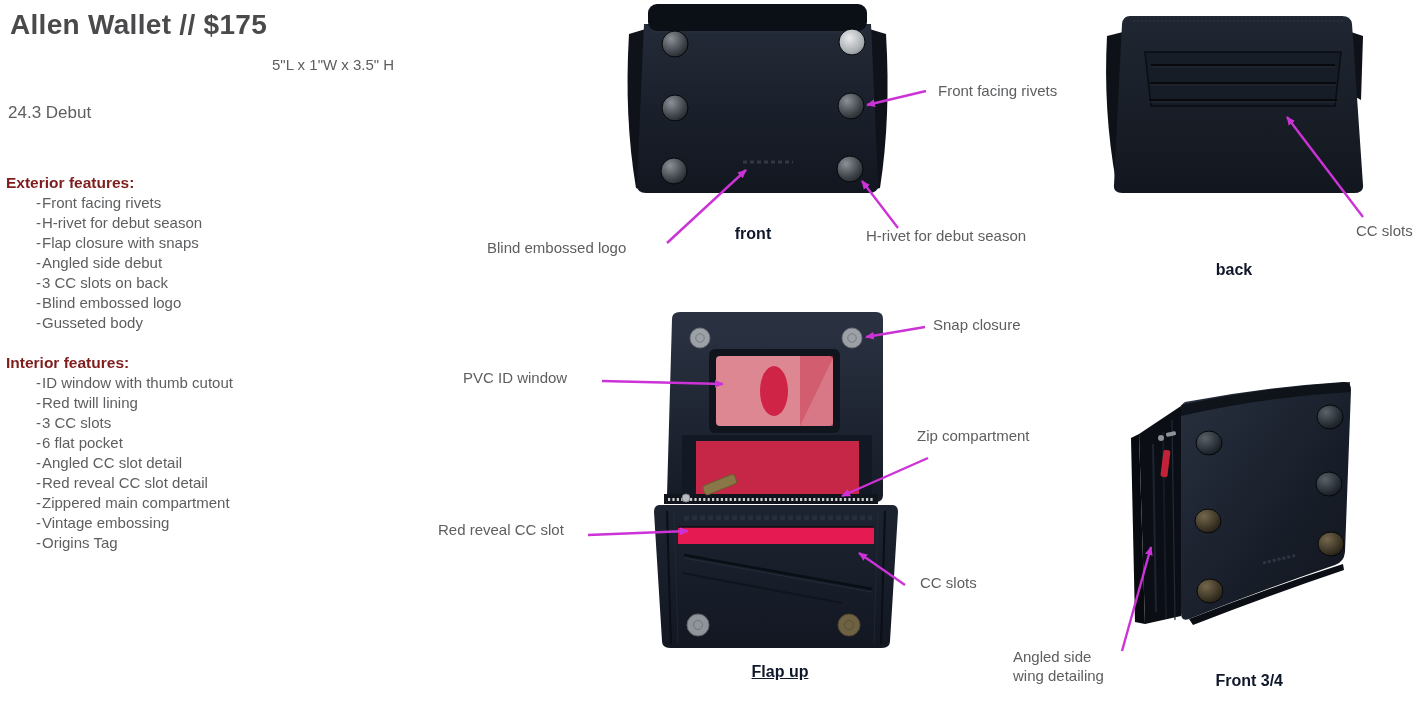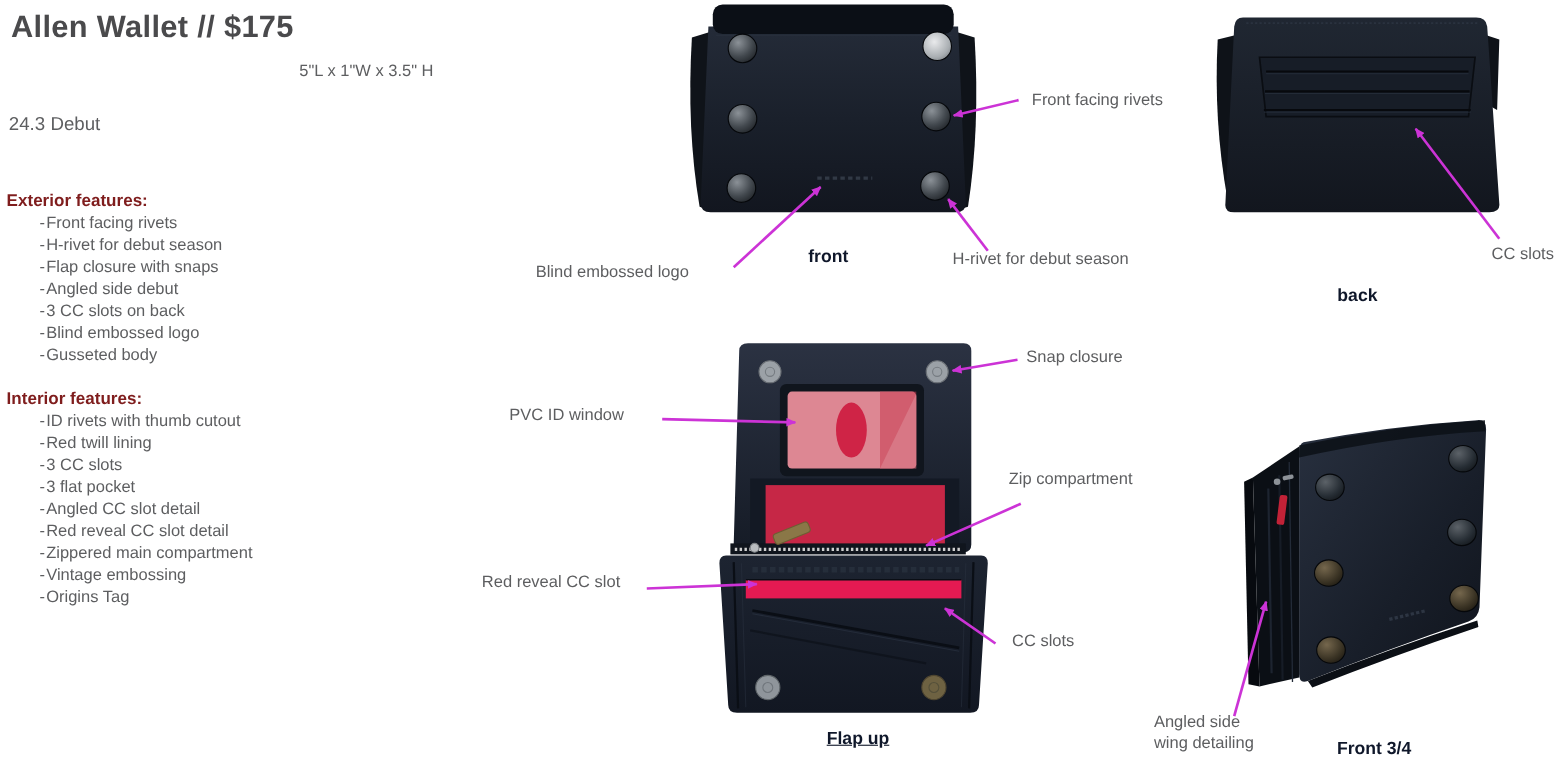--- a/index.html
+++ b/index.html
@@ -59,33 +59,33 @@
   <li class="feat-item">
       <span class="dash">-</span>
       <span>Gusseted body</span>
     </li>
 </ul>
 
 <div class="abs feat-head" style="left:6px;top:354px;">Interior features:</div>
 <ul class="abs feat-list" style="left:0;top:373px;">
   <li class="feat-item">
       <span class="dash">-</span>
-      <span>ID rivets with thumb cutout</span>
+      <span>ID window with thumb cutout</span>
     </li>
   <li class="feat-item">
       <span class="dash">-</span>
       <span>Red twill lining</span>
     </li>
   <li class="feat-item">
       <span class="dash">-</span>
       <span>3 CC slots</span>
     </li>
   <li class="feat-item">
       <span class="dash">-</span>
-      <span>3 flat pocket</span>
+      <span>6 flat pocket</span>
     </li>
   <li class="feat-item">
       <span class="dash">-</span>
       <span>Angled CC slot detail</span>
     </li>
   <li class="feat-item">
       <span class="dash">-</span>
       <span>Red reveal CC slot detail</span>
     </li>
   <li class="feat-item">
@@ -268,19 +268,19 @@
 
 <div class="abs ann" style="left:938px;top:81px;">Front facing rivets</div>
 <div class="abs ann" style="left:487px;top:238px;">Blind embossed logo</div>
 <div class="abs ann" style="left:866px;top:226px;">H-rivet for debut season</div>
 <div class="abs ann" style="left:1356px;top:221px;">CC slots</div>
 <div class="abs ann" style="left:933px;top:315px;">Snap closure</div>
 <div class="abs ann" style="left:463px;top:368px;">PVC ID window</div>
 <div class="abs ann" style="left:917px;top:426px;">Zip compartment</div>
 <div class="abs ann" style="left:438px;top:520px;">Red reveal CC slot</div>
 <div class="abs ann" style="left:920px;top:573px;">CC slots</div>
-<div class="abs ann" style="left:1013px;top:647px;margin-left:36px;">Angled side
+<div class="abs ann" style="left:1013px;top:647px;">Angled side
 wing detailing</div>
 
 <div class="abs vlabel" style="left:698px;top:225px;">front</div>
 <div class="abs vlabel" style="left:1179px;top:225px;margin-top:36px;">back</div>
 <div class="abs vlabel" style="left:725px;top:663px;text-decoration:underline;">Flap up</div>
 <div class="abs vlabel" style="left:1173px;top:672px;text-align:right;">Front 3/4</div>
 
 </body></html>

